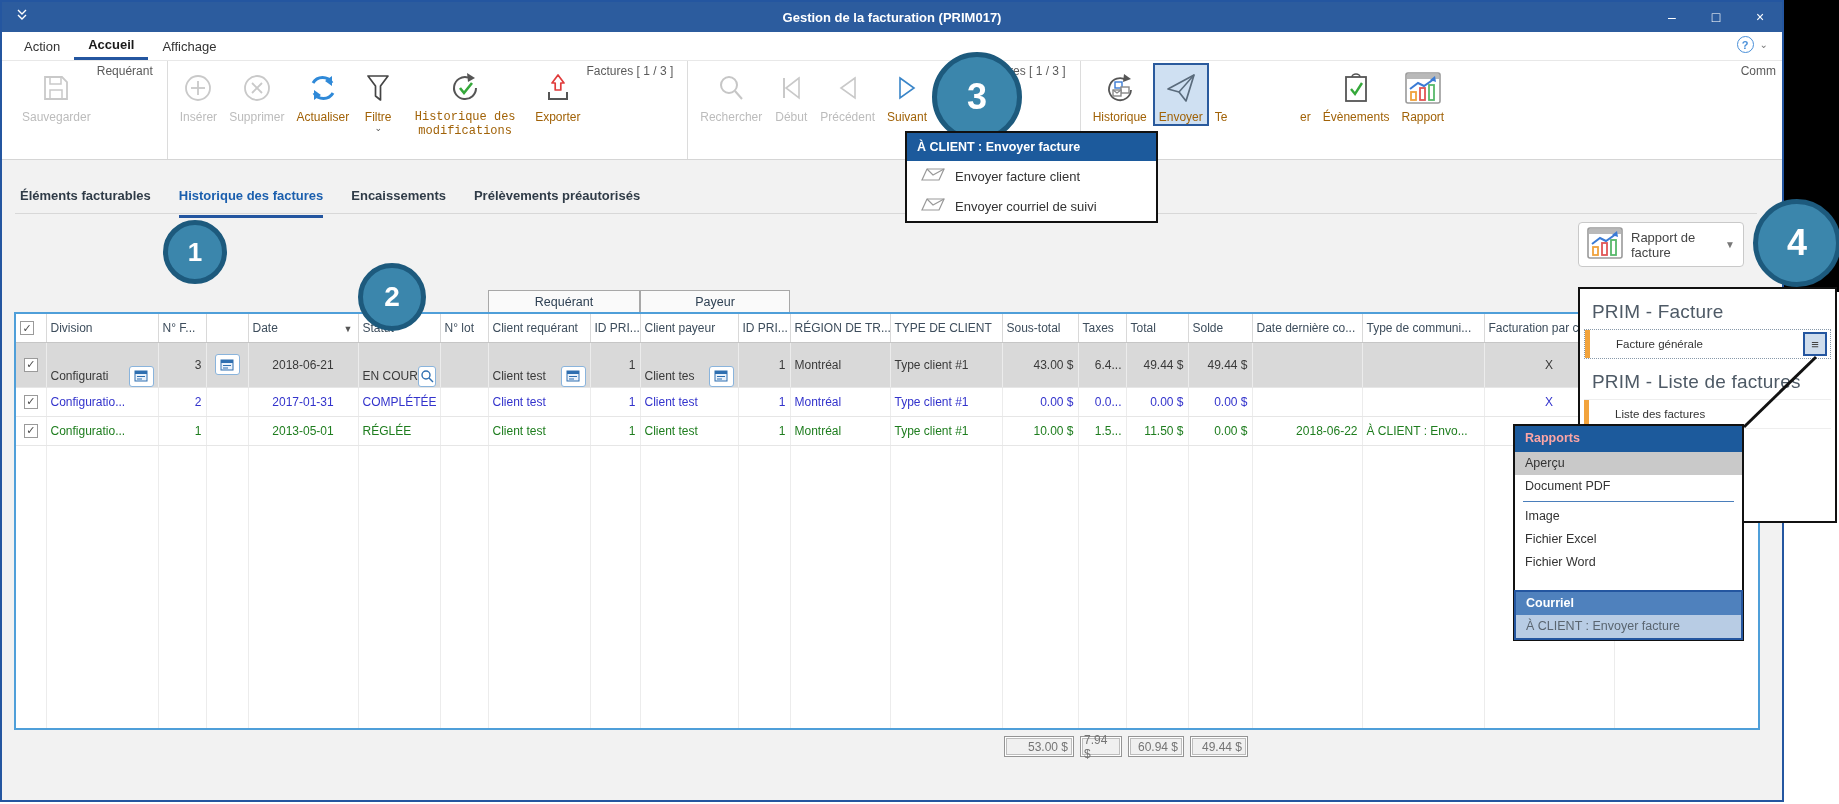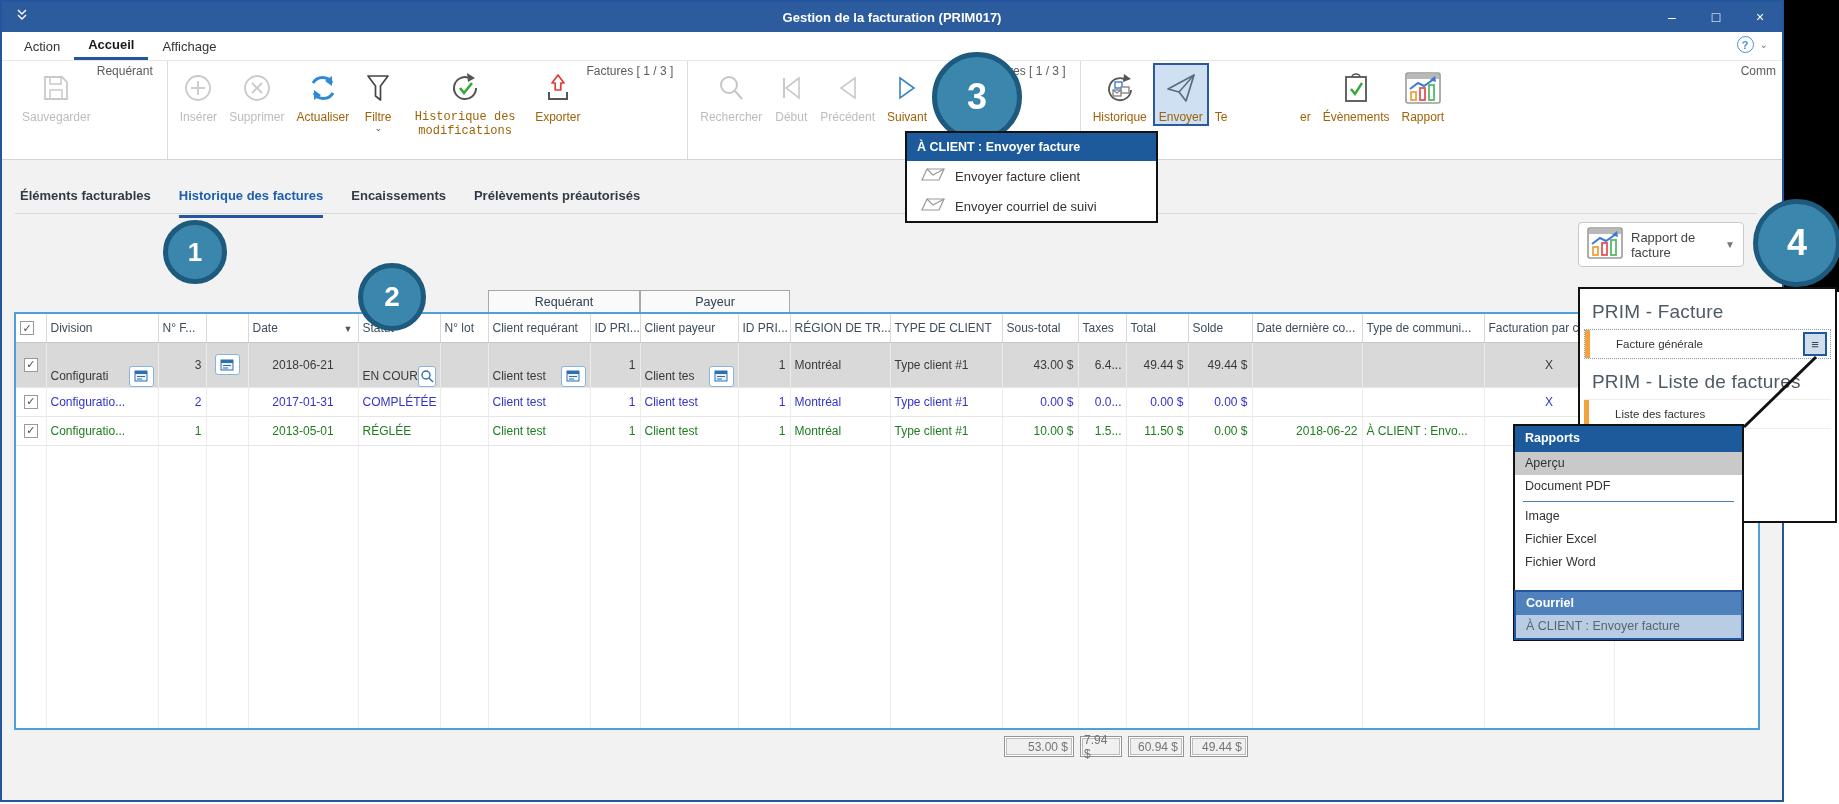--- a/index.html
+++ b/index.html
@@ -74,21 +74,21 @@
   #report-btn .rb-caret { font-size:10px; color:#777; }
   #report-panel { position:absolute; left:1578px; top:287px; width:259px; height:236px; background:#fff; border:2px solid #111; z-index:45; padding:8px 0 0 0; }
   .rp-title { font-size:19px; color:#4e5a66; padding:4px 12px 6px; letter-spacing:.2px; }
   .rp-item { position:relative; margin:0 4px; display:flex; align-items:center; min-height:30px; border-top:1px solid #eee; border-bottom:1px solid #eee; }
   .rp-item.selected { border:1px dotted #8899aa; }
   .rp-bar { width:5px; align-self:stretch; background:#f2a33c; }
   .rp-label { font-size:11.5px; color:#333; padding-left:10px; flex:1;margin-left:16px; }
   .rp-menu-btn { width:24px; height:24px; margin-right:3px; background:#cfdded; border:2px solid #2456a0; color:#444; font-size:13px; display:flex; align-items:center; justify-content:center; }
   #callout-line { position:absolute; left:1738px; top:353px; z-index:46; }
   #report-menu { position:absolute; left:1513px; top:424px; width:231px; background:#fff; border:2px solid #111; z-index:47; }
-  .rm-header { background:#1c5a9c; color:#ffffff; font-weight:bold; font-size:12.5px; padding:5px 10px; height:26px; }
+  .rm-header { background:#1c5a9c; color:#fca5a5; font-weight:bold; font-size:12.5px; padding:5px 10px; height:26px; }
   .rm-item { font-size:12.5px; color:#333; padding:4px 10px; height:23px; }
   .rm-item.hl { background:#c9c9c9; }
   .rm-sep { margin:3px 8px; border-top:1px solid #4a7ebb; }
   .rm-email { border:2px solid #2456a0; margin:16px -1px -1px; }
   .rm-email-header { background:#4f81bd; color:#fff; font-weight:bold; font-size:12.5px; padding:4px 10px; height:23px; }
   .rm-email-item { background:#b8cce4; color:#5a6570; font-size:12.5px; padding:4px 10px; height:23px; }
 
   #black-strip { position:absolute; left:1784px; top:0; width:55px; height:292px; background:#000; }
 </style>
 </head>

